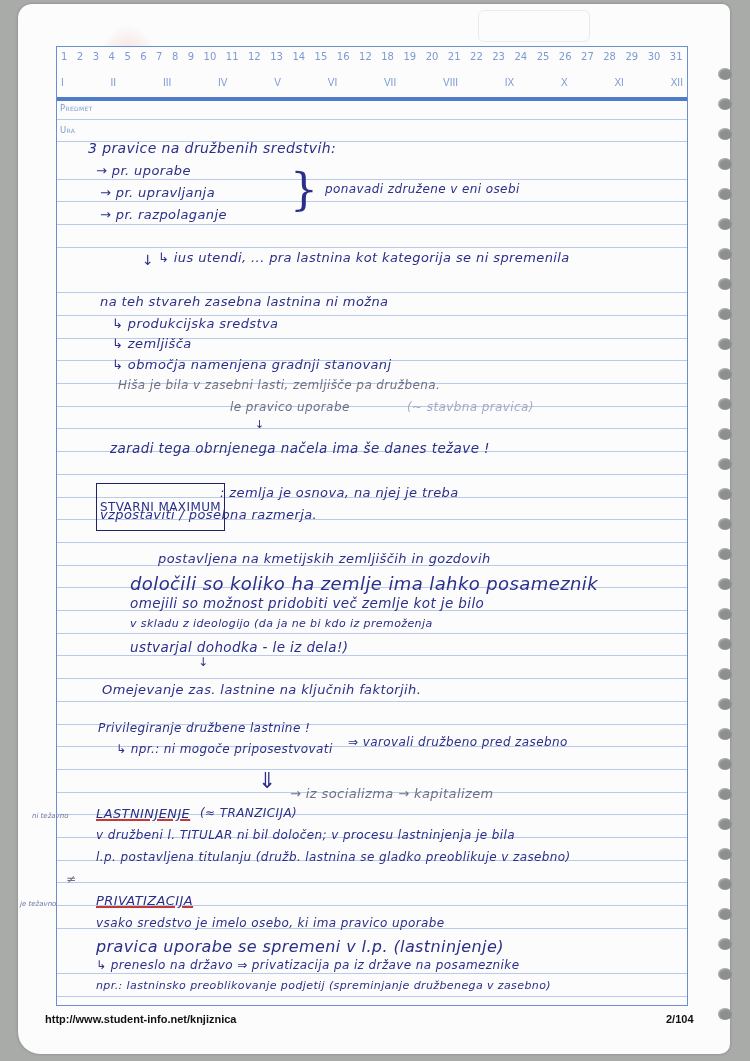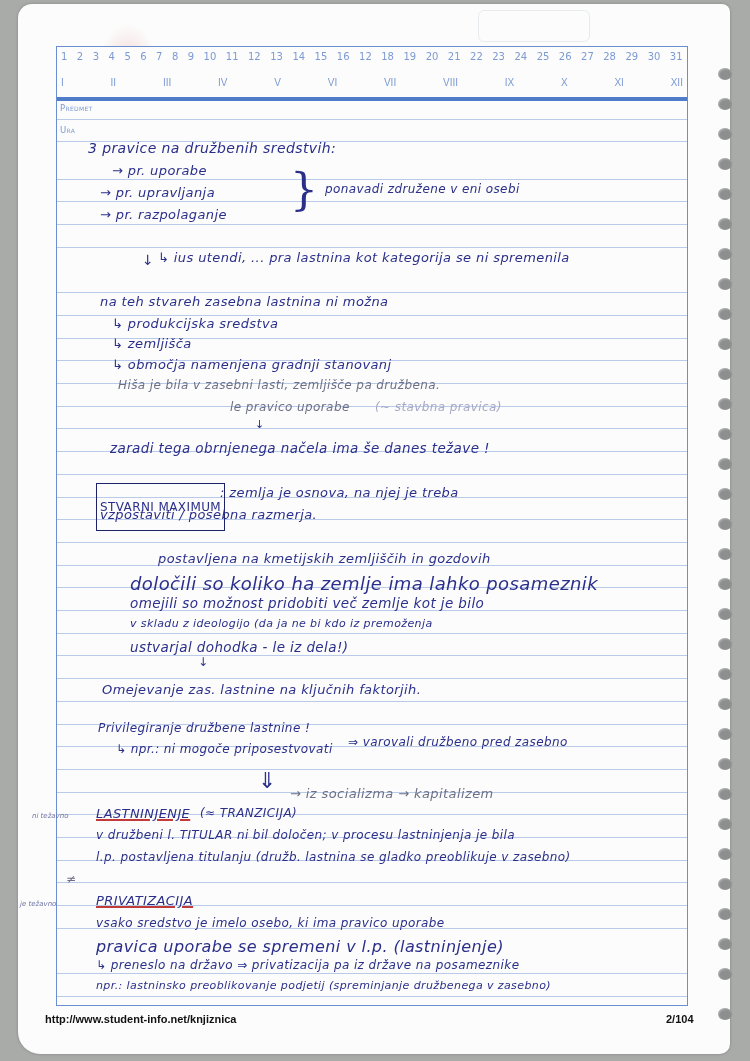--- a/index.html
+++ b/index.html
@@ -59,21 +59,21 @@
   .lbl.ura { top: 78px; }
   .hline { position: absolute; left: 0; right: 0; height: 1px; background: #b9cbe8; }
 
   .ink {
     position: absolute; white-space: nowrap;
     font-family: "DejaVu Sans", sans-serif;
     color: #2b2f8a; font-size: 13px; font-style: italic;
     letter-spacing: 0.4px;
   }
   .pencil { color: #6d6f86; font-size: 12px; }
-  .faint { color: #a6a9c4; }
+  .faint { color: #a6a9c4; margin-left: 32px; }
   .small { font-size: 13px; }
   .boxed { border: 1.5px solid #1e2266; padding: 16px 3px; font-style: normal; font-size: 12px; }
   .redline { text-decoration: underline; text-decoration-color: #c23b3b; text-decoration-thickness: 1.5px; }
   .brace {
     position: absolute; font-size: 44px; color: #2b2f8a; font-style: normal;
     font-family: "DejaVu Serif", serif; line-height: 1;
   }
   .margin-note {
     position: absolute; font-size: 7px; color: #6e74a8; font-style: italic;
     white-space: nowrap;
@@ -149,21 +149,21 @@
     </div>
     <div class="thick"></div>
     <span class="lbl pred">Predmet</span>
     <div class="hline" style="top:72px"></div>
     <span class="lbl ura">Ura</span>
     <div class="hline" style="top:94px"></div>
   </div>
 </div>
 
 <span class="ink" style="left:88px;top:140px;font-size:14px">3 pravice na družbenih sredstvih:</span>
-<span class="ink" style="left:112px;top:163px">→ pr. uporabe</span>
+<span class="ink" style="left:96px;top:163px">→ pr. uporabe</span>
 <span class="ink" style="left:100px;top:185px">→ pr. upravljanja</span>
 <span class="ink" style="left:100px;top:207px">→ pr. razpolaganje</span>
 <span class="brace" style="left:290px;top:168px">}</span>
 <span class="ink" style="left:325px;top:182px;font-size:12px">ponavadi združene v eni osebi</span>
 
 <span class="arrow" style="left:142px;top:252px">↓</span>
 <span class="ink" style="left:158px;top:250px">↳ ius utendi, ... pra lastnina kot kategorija se ni spremenila</span>
 
 <span class="ink" style="left:100px;top:294px">na teh stvareh zasebna lastnina ni možna</span>
 <span class="ink" style="left:112px;top:316px">↳ produkcijska sredstva</span>

